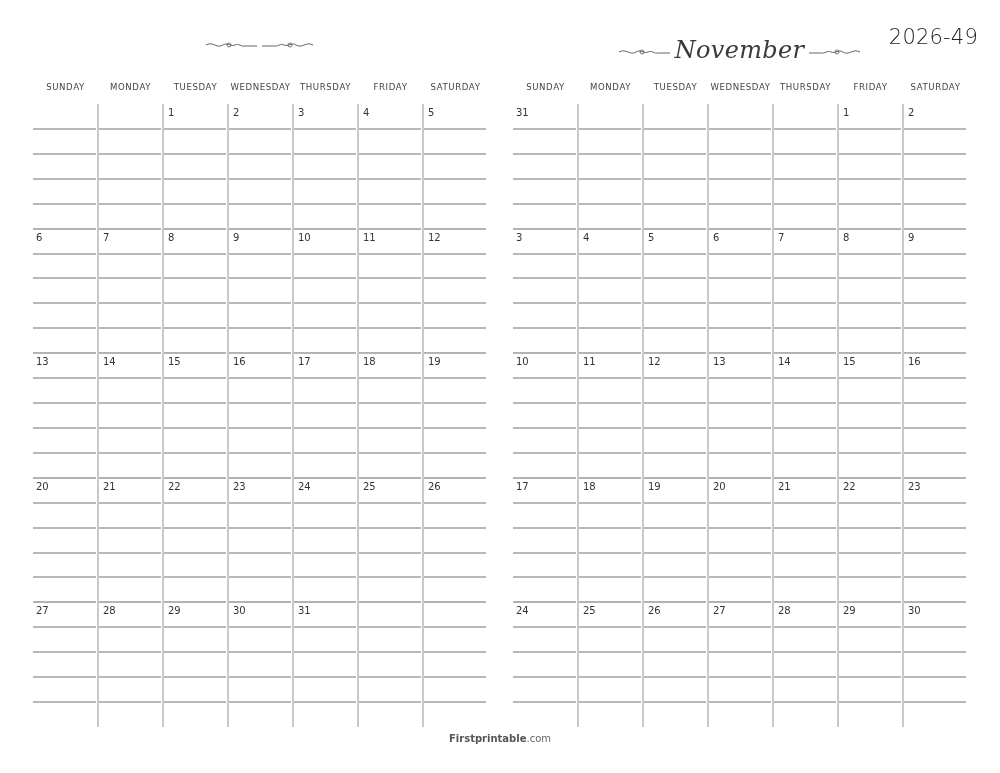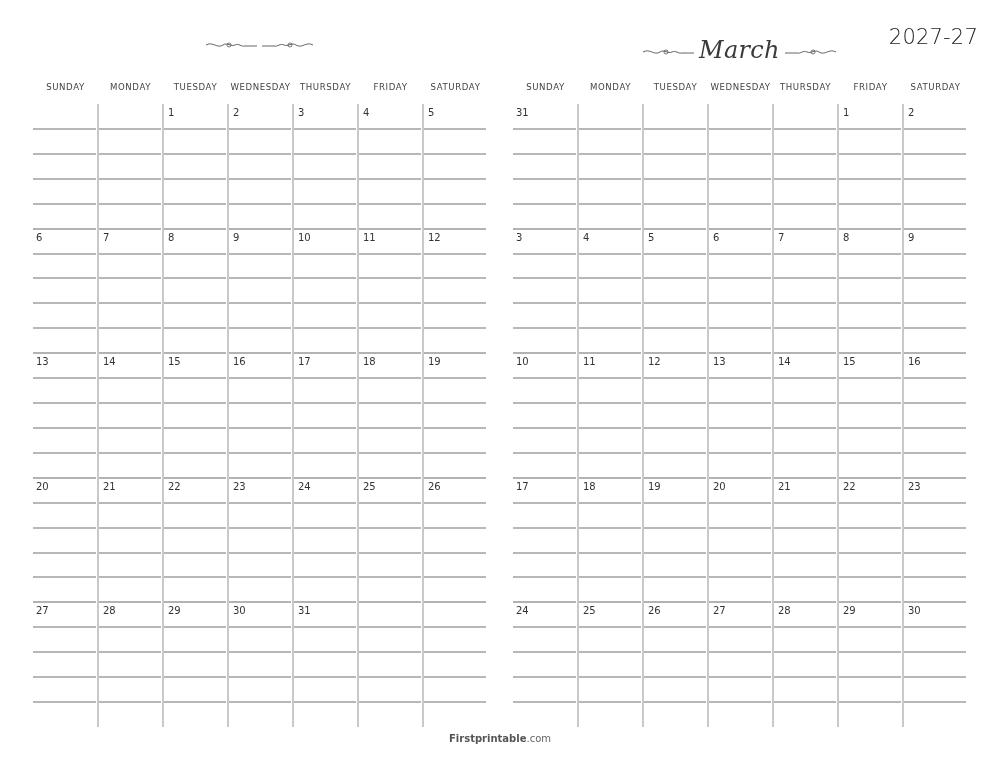--- a/index.html
+++ b/index.html
@@ -16,21 +16,21 @@
   .hline { position: absolute; height: 2px; background: #b3b3b3; }
   .hline.minor { background: #b8b8b8; }
   .daynum { position: absolute; font-size: 10px; color: #333; }
   .footer { position: absolute; top: 733px; left: 0; width: 1000px; text-align: center; font-size: 10px; color: #555; }
   .footer b { font-weight: bold; color: #555; }
   .footer .dom { font-weight: normal; color: #666; }
 </style>
 </head>
 <body>
 
-<div class="year">2027-27</div>
+<div class="year">2026-49</div>
 
 <div id="month-0" class="month" style="left:33px; top:0;">
   <div class="month-title">
     <svg class="flourish" viewBox="0 0 52 14">
         <path d="M1 7 C8 3 12 11 18 7 C22 4 26 9 30 7 C34 5 36 9 40 8 L52 8" fill="none" stroke="#555" stroke-width="0.9"></path>
         <circle cx="24" cy="7" r="2" fill="none" stroke="#555" stroke-width="0.8"></circle>
       </svg>
     <svg class="flourish" viewBox="0 0 52 14">
         <path d="M0 8 L12 8 C16 9 18 5 22 7 C26 9 30 4 34 7 C40 11 44 3 51 7" fill="none" stroke="#555" stroke-width="0.9"></path>
         <circle cx="28" cy="7" r="2" fill="none" stroke="#555" stroke-width="0.8"></circle>
@@ -257,21 +257,21 @@
       <div class="daynum" style="left: 395px; top: 501px;"></div>
     </div>
 </div>
 
 <div id="month-1" class="month" style="left:513px; top:0;">
   <div class="month-title">
     <svg class="flourish" viewBox="0 0 52 14">
         <path d="M1 7 C8 3 12 11 18 7 C22 4 26 9 30 7 C34 5 36 9 40 8 L52 8" fill="none" stroke="#555" stroke-width="0.9"></path>
         <circle cx="24" cy="7" r="2" fill="none" stroke="#555" stroke-width="0.8"></circle>
       </svg>
-    <span class="script">March</span>
+    <span class="script">November</span>
     <svg class="flourish" viewBox="0 0 52 14">
         <path d="M0 8 L12 8 C16 9 18 5 22 7 C26 9 30 4 34 7 C40 11 44 3 51 7" fill="none" stroke="#555" stroke-width="0.9"></path>
         <circle cx="28" cy="7" r="2" fill="none" stroke="#555" stroke-width="0.8"></circle>
       </svg>
   </div>
   <div class="weekdays">
     <div class="weekday" style="left:0px">SUNDAY</div>
     <div class="weekday" style="left:65px">MONDAY</div>
     <div class="weekday" style="left:130px">TUESDAY</div>
     <div class="weekday" style="left:195px">WEDNESDAY</div>

